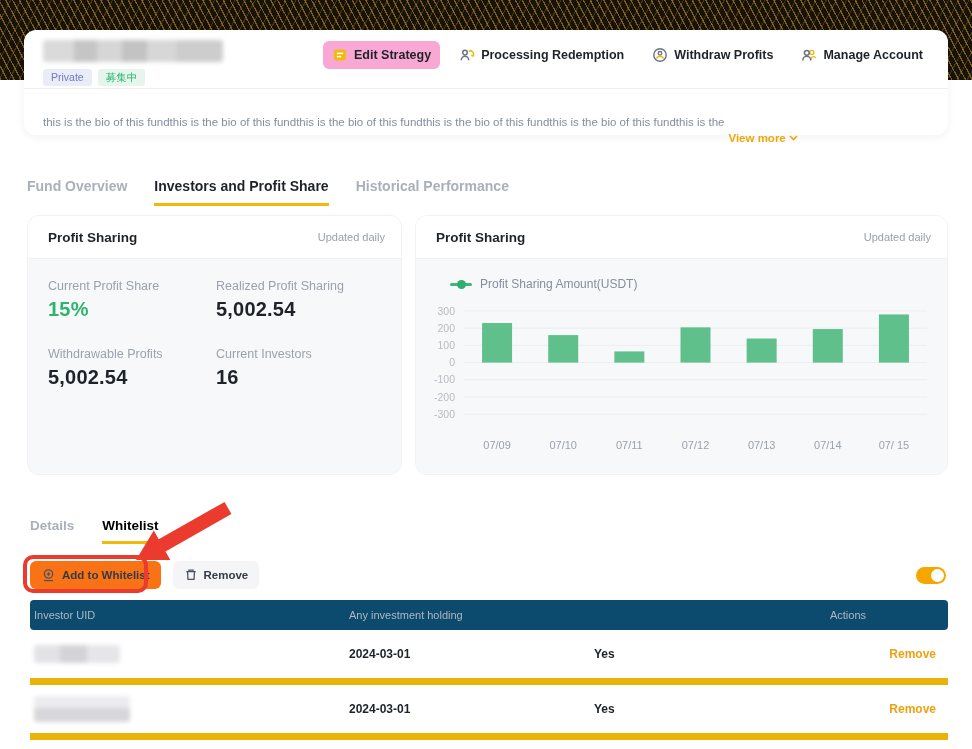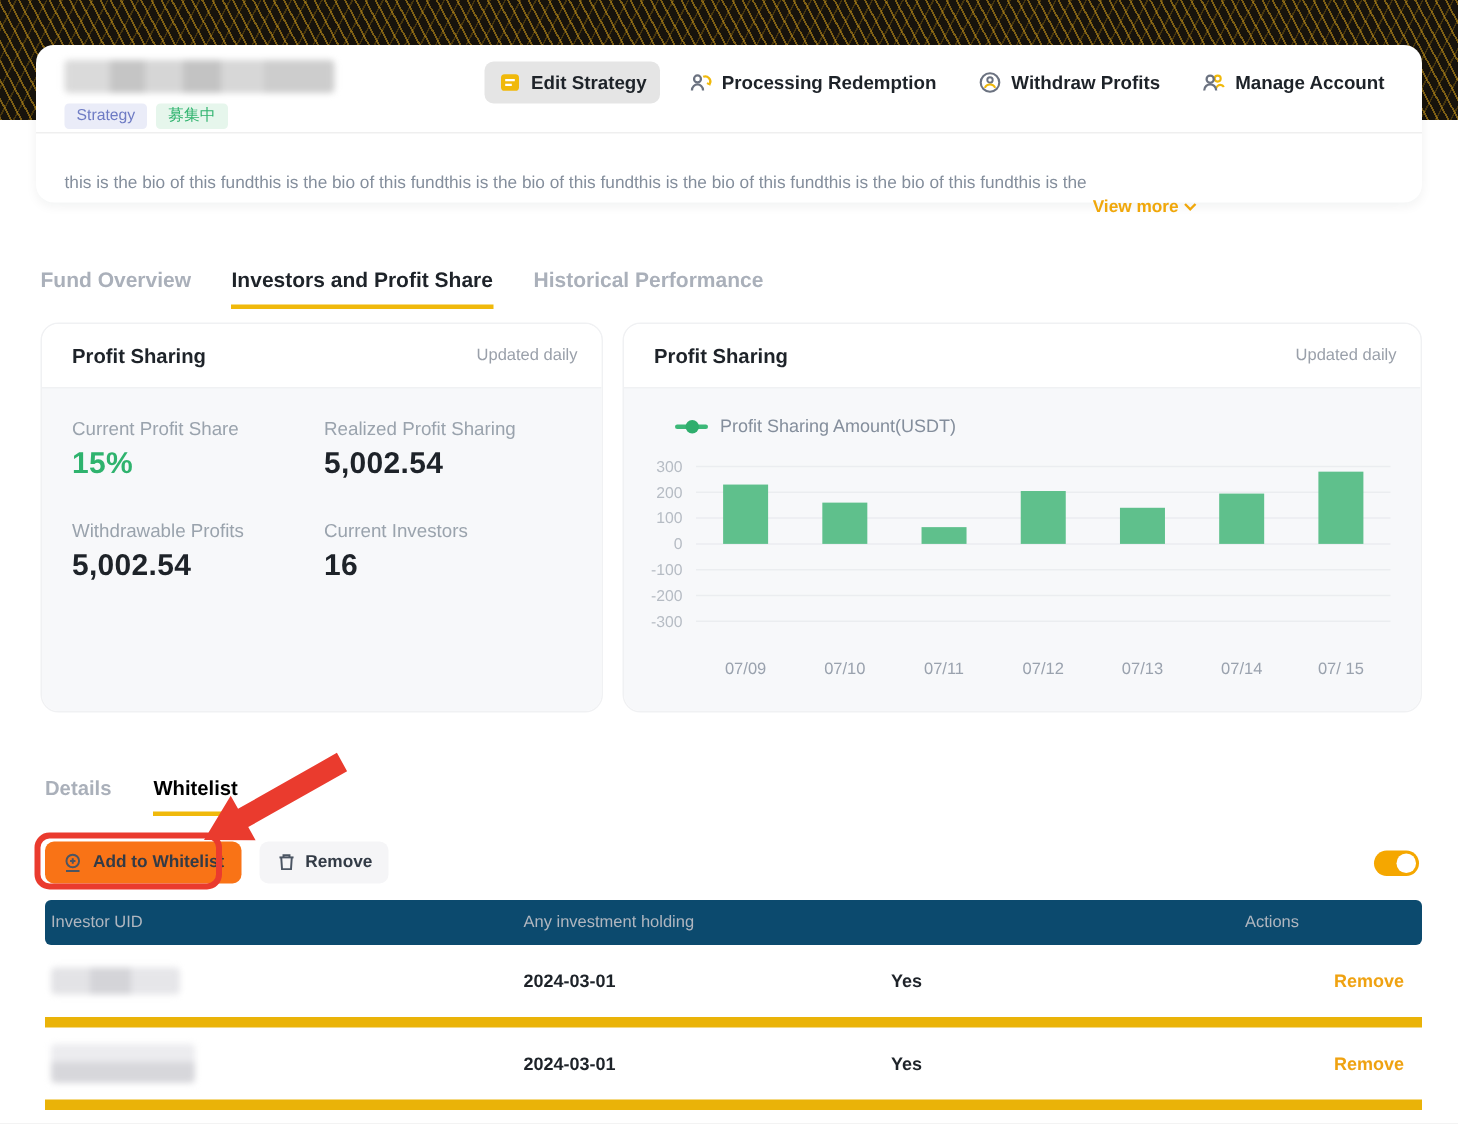--- a/index.html
+++ b/index.html
@@ -30,21 +30,21 @@
   .badges { position:absolute; top:39px; left:19px; display:flex; gap:6px; }
   .badge { font-size:10.5px; padding:3px 8px; border-radius:3px; line-height:1; }
   .badge-private { background:#eaecf8; color:#6e7bc4; }
   .badge-green   { background:#e6f6ec; color:#2fb36e; }
   .fund-actions { position:absolute; top:11px; right:16px; display:flex; align-items:center; gap:10px; }
   .fa-btn {
     display:flex; align-items:center; gap:6px; border:none; background:transparent;
     font-family:inherit; font-size:12.5px; font-weight:700; color:#1e2329;
     padding:6px 9px; border-radius:6px; cursor:pointer;
   }
-  .fa-btn.pill { background:#e5e5e5;justify-content:flex-end; }
+  .fa-btn.pill { background:#f9a8d4;justify-content:flex-end; }
   .fund-divider { position:absolute; top:58px; left:0; width:100%; height:1px; background:#efefef; }
   .bio-row {
     position:absolute; top:69px; left:19px; right:19px;
     font-size:11.5px; color:#848e9c; white-space:nowrap; display:flex; align-items:center;
   }
   .view-more { color:#f0a70a; font-weight:700; margin-left:4px; cursor:pointer; display:inline-flex; align-items:center; gap:3px;margin-top:33px; }
   
   .main-tabs { position:absolute; top:178px; left:27px; display:flex; gap:27px;align-items:center; }
   .tab { font-size:14px; font-weight:700; color:#aab0ba; padding-bottom:9px; cursor:pointer; border-bottom:3px solid transparent; }
   .tab.active { color:#1e2329; border-bottom-color:#f0b90b; }
@@ -118,21 +118,21 @@
 </head>
 <body>
 
 <div class="page">
 
   <div class="banner"></div>
 
   <section class="fund-card">
     <div class="name-blur"></div>
     <div class="badges">
-      <span class="badge badge-private">Strategy</span>
+      <span class="badge badge-private">Private</span>
       <span class="badge badge-green">募集中</span>
     </div>
 
     <div class="fund-actions">
       <button class="fa-btn pill">
         <span class="icon">
           <svg width="16" height="16" viewBox="0 0 16 16">
               <rect x="2" y="2.5" width="12" height="11" rx="2.4" fill="#f0b90b"></rect>
               <line x1="4.8" y1="6.4" x2="11.2" y2="6.4" stroke="#fff" stroke-width="1.5"></line>
               <line x1="4.8" y1="9.6" x2="9.2" y2="9.6" stroke="#fff" stroke-width="1.5"></line>

